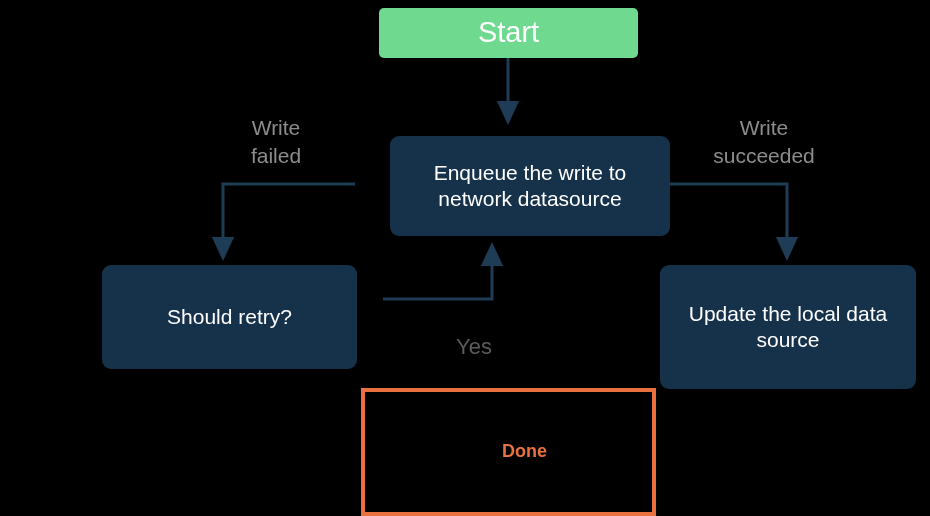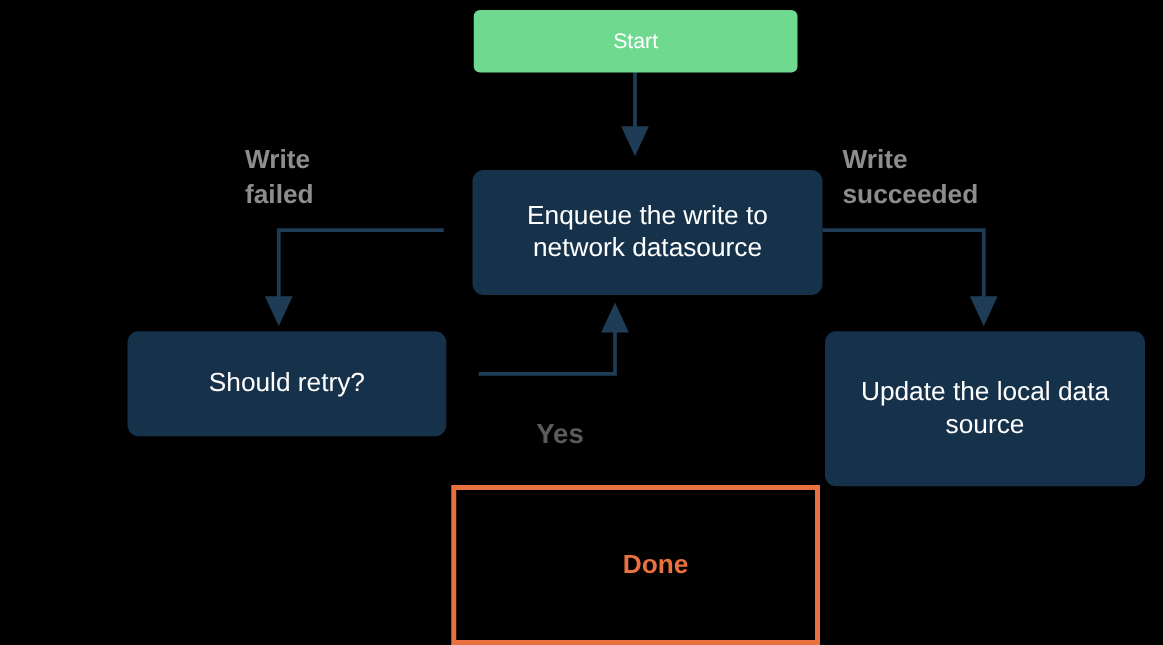--- a/index.html
+++ b/index.html
@@ -21,54 +21,55 @@
     align-items: center;
     justify-content: center;
     text-align: center;
     box-sizing: border-box;
     line-height: 1.22;
   }
   .node-start {
     background: #6ed98f;
     color: #ffffff;
     border-radius: 5px;
-    font-size: 17px;
+    font-size: 29px;
     font-weight: 400;
   }
   .node-process {
     background: #16314a;
     color: #ffffff;
     border-radius: 9px;
     font-size: 21px;
     font-weight: 400;
     padding: 0 14px;
   }
   .node-terminal {
     background: transparent;
     border: 4px solid #e8713f;
     color: #e8713f;
     border-radius: 0px;
-    font-size: 21px;
+    font-size: 18px;
     font-weight: 700;
     padding-left: 32px;
   }
   .edge-label {
     position: absolute;
     color: #8d8d8d;
     font-size: 21px;
-    font-weight: 700;
+    font-weight: 400;
+    text-align: center;
     line-height: 1.35;
     white-space: pre-line;
   }
   .branch-label {
     position: absolute;
     color: #5b5b5b;
     font-size: 22px;
-    font-weight: 700;
-    text-align: center;
+    font-weight: 400;
+    text-align: right;
   }
   svg.connectors {
     position: absolute;
     left: 0;
     top: 0;
     width: 930px;
     height: 516px;
     pointer-events: none;
   }
 </style>
@@ -98,25 +99,25 @@
 
     <g>
       <path d="M383,299 L492,299 L492,254" stroke="#1e3c55" stroke-width="3" fill="none" marker-end="url(#arrowhead)"></path>
     </g>
   </svg>
 
   <div class="node node-start" style="left:379px; top:8px; width:259px; height:50px;">
     <span>Start</span>
   </div>
 
-  <div class="node node-process" style="left:378px; top:136px; width:280px; height:100px;">
+  <div class="node node-process" style="left:390px; top:136px; width:280px; height:100px;">
     <span>Enqueue the write to network datasource</span>
   </div>
 
-  <div class="node node-process" style="left:102px; top:265px; width:255px; height:84px;text-align:right;">
+  <div class="node node-process" style="left:102px; top:265px; width:255px; height:104px;text-align:right;">
     <span>Should retry?</span>
   </div>
 
   <div class="node node-process" style="left:660px; top:265px; width:256px; height:124px;">
     <span>Update the local data source</span>
   </div>
 
   <div class="node node-terminal" style="left:361px; top:388px; width:295px; height:128px;">
     <span>Done</span>
   </div>

